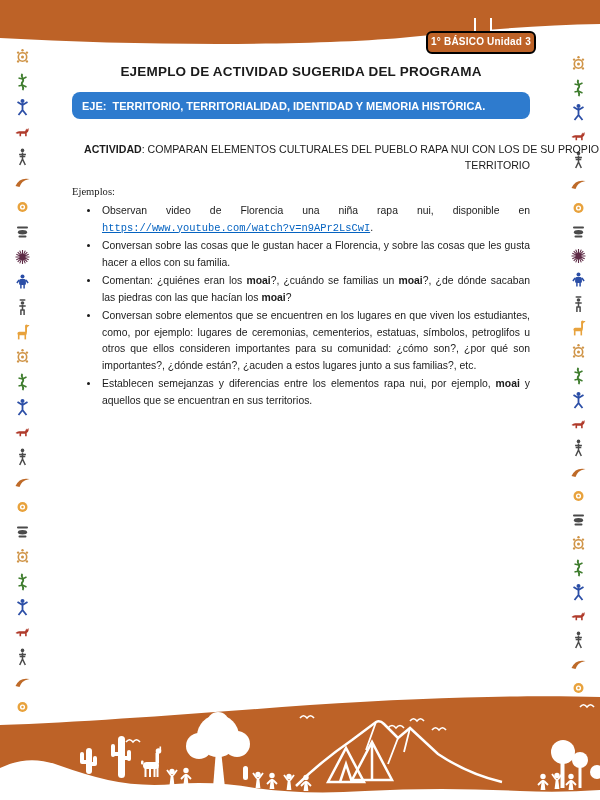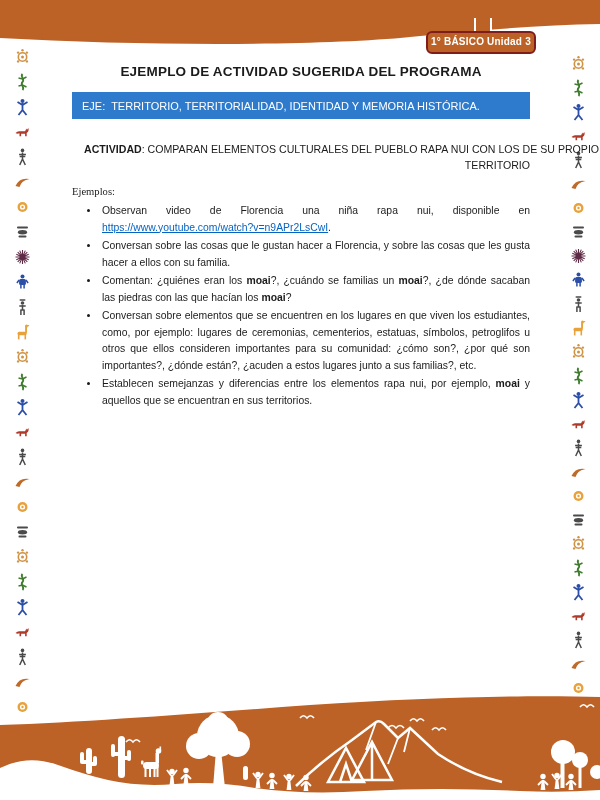--- a/index.html
+++ b/index.html
@@ -6,35 +6,35 @@
   body{
     width:600px;height:800px;position:relative;overflow:hidden;background:#fff;
     font-family:"Liberation Sans",sans-serif;color:#1b1b1b;
     --orange:#bd6227;--blue:#2e7bce;--link:#0563c1;
   }
   .b{font-weight:700;}
   #topband{position:absolute;top:0;left:0;display:block;}
   #badge-stem{position:absolute;left:474px;top:18px;width:14px;height:16px;
     background:var(--orange);border-left:2px solid #fff;border-right:2px solid #fff;}
   #badge{position:absolute;left:426px;top:31px;width:110px;height:23px;box-sizing:border-box;
-    background:var(--orange);border:2px solid #7f1d1d;border-radius:6px;color:#fff;
+    background:var(--orange);border:2px solid #000000;border-radius:6px;color:#fff;
     font-size:10px;font-weight:700;text-align:center;line-height:18px;letter-spacing:.2px;}
   .icon-col{position:absolute;display:flex;flex-direction:column;align-items:center;width:26px;}
   .icon-col .icon{height:var(--slot);display:flex;align-items:center;justify-content:center;}
   #content{position:absolute;left:72px;top:64px;width:458px;}
   #title{font-size:13.5px;font-weight:700;text-align:center;letter-spacing:.2px;}
-  #eje{margin-top:13px;background:var(--blue);color:#fff;font-weight:400;font-size:11px;
-    line-height:14px;padding:7px 10px 6px;border-radius:0;white-space:pre-wrap;}
+  #eje{margin-top:13px;background:var(--blue);color:#fff;font-weight:700;font-size:11px;
+    line-height:14px;padding:7px 10px 6px;border-radius:8px;white-space:pre-wrap;}
   #activity{margin-top:22px;font-size:10.6px;line-height:16px;}
   #activity .l1{white-space:nowrap;margin-left:12px;}
   #activity .l2{padding-left:35px;text-align:right;}
   #ejemplos{margin-top:13px;font-size:10.6px;font-family:Liberation Serif, serif;}
   #list{margin:6px 0 0;padding:0 0 0 28px;text-align:justify;font-size:10.4px;line-height:16.5px;}
   #list li{margin-bottom:2px;padding-left:2px;}
-  a.link{color:var(--link);text-decoration:underline;cursor:pointer;}
+  a.link{color:var(--link);text-decoration:underline;cursor:pointer;font-family:Liberation Mono, monospace;}
   #footer{position:absolute;left:0;bottom:0;display:block;}
   .ofill{fill:var(--orange);}
   .wfill{fill:#fff;}
   .wstroke{fill:none;stroke:#fff;}
 </style>
 </head>
 <body style="--orange: #bd6227; --blue: #2e7bce; --link: #0563c1;">
 
 <svg id="topband" width="600" height="60" viewBox="0 0 600 60">
   <path class="ofill" d="M0,0 H600 V24 C540,25 480,30 410,37 C320,46 140,46 0,38 Z"></path>

